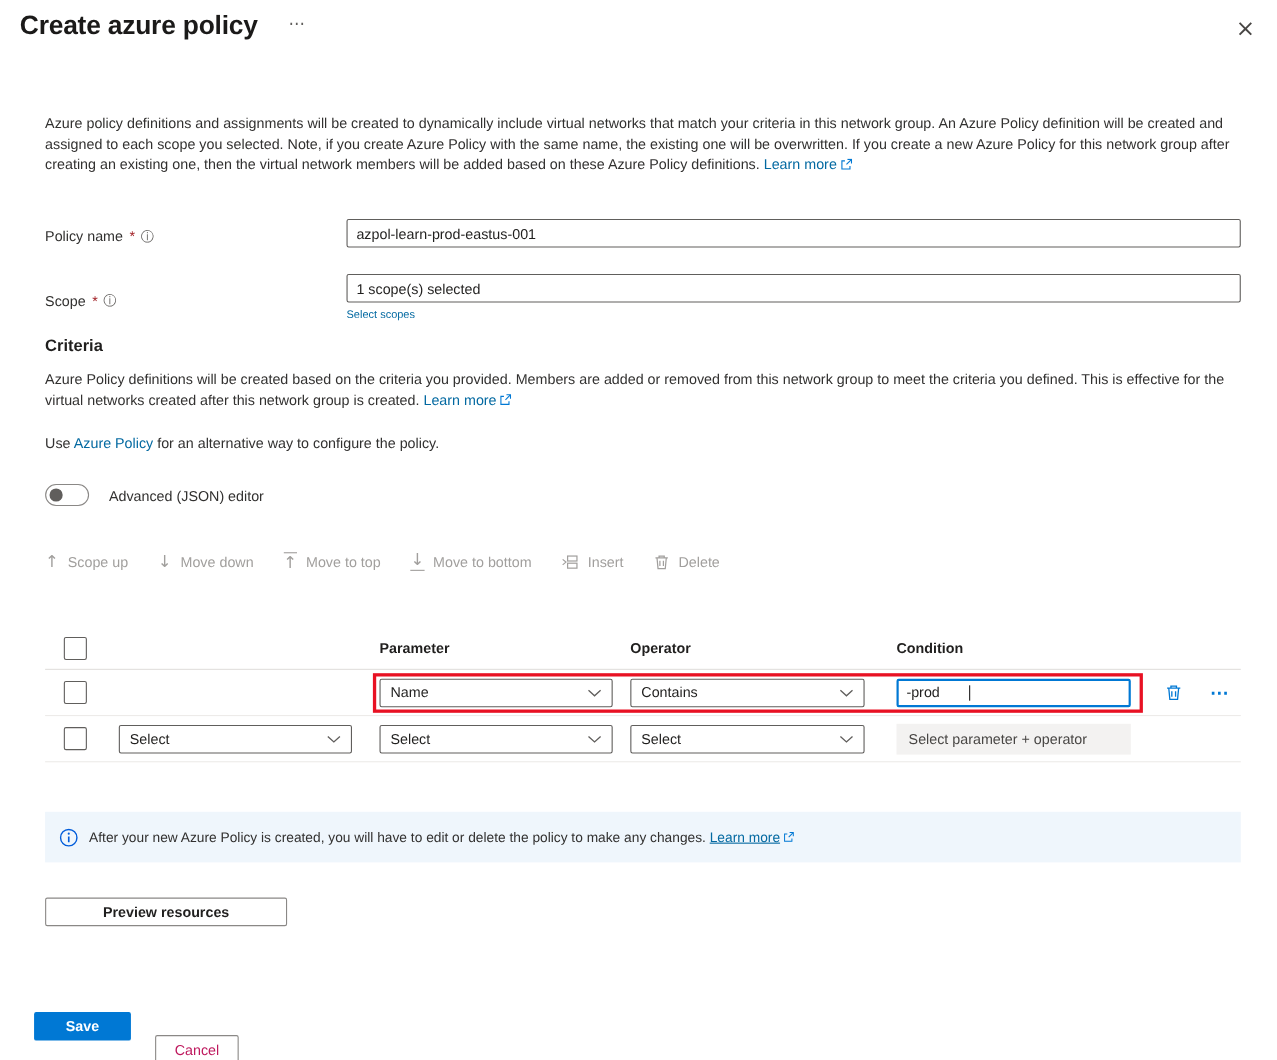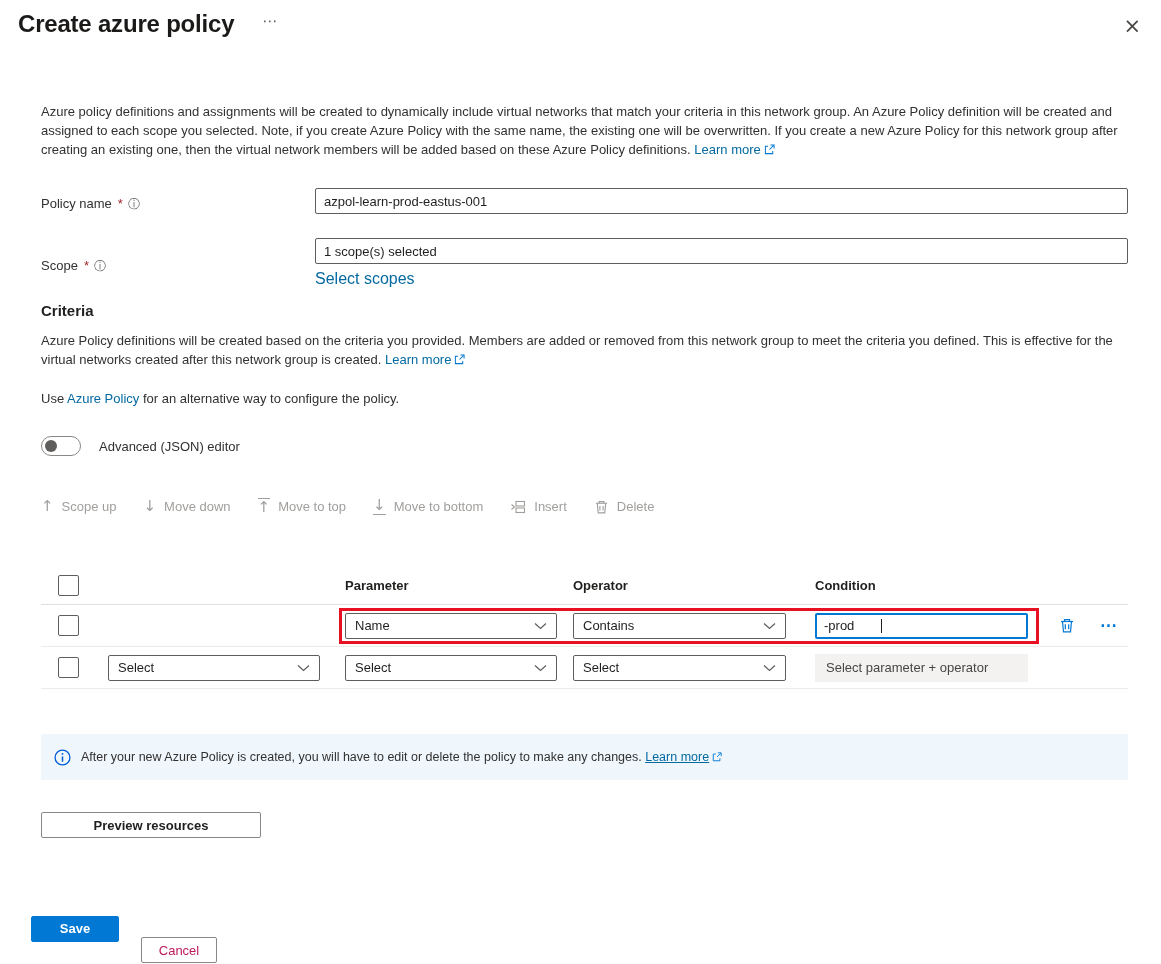--- a/index.html
+++ b/index.html
@@ -14,28 +14,28 @@
   .close-btn { color: #484644; font-size: 21px; line-height: 20px; background: none; border: none; cursor: pointer; font-family: "DejaVu Sans", sans-serif; margin-top: 6px; }
 
   
   .content { margin: 0 33px 0 41px; }
   .intro { margin-top: 62px; line-height: 19px; color: #323130; }
   a.link { color: #0369a1; text-decoration: none; cursor: pointer; }
   a.link.underline { text-decoration: underline; }
   .ext-icon { display: inline-block; vertical-align: -1px; margin-left: 3px; }
 
   
-  .field-row { display: flex; margin-top: 29px; }
+  .field-row { display: flex; margin-top: 40px; }
   .field-row.scope { margin-top: 24px; }
   .field-label { width: 274px; padding-top: 5px; color: #323130; display: flex; align-items: center; gap: 5px; }
   .required-mark { color: #a4262c; margin-left: 1px; }
   .info-icon { color: #605e5c; font-size: 12px; line-height: 12px; font-family: "DejaVu Sans", sans-serif; cursor: default; }
   .field-value { flex: 1; }
   .text-input { width: 100%; height: 26px; border: 1px solid #605e5c; border-radius: 2px; padding: 0 8px; font-family: "Liberation Sans", sans-serif; font-size: 13px; color: #201f1e; outline: none; background: #fff; }
-  .select-scopes { display: inline-block; margin-top: 6px; font-size: 16px; }
+  .select-scopes { display: inline-block; margin-top: 6px; font-size: 10px; }
 
   
   .criteria-heading { margin-top: 14px; font-size: 15px; font-weight: 700; color: #201f1e; }
   .criteria-desc { margin-top: 12px; line-height: 19px; }
   .use-line { margin-top: 22px; }
 
   
   .toggle-row { margin-top: 30px; display: flex; align-items: center; }
   .toggle { width: 40px; height: 20px; border: 1px solid #8a8886; border-radius: 10px; position: relative; cursor: pointer; background: #fff; }
   .toggle-knob { position: absolute; left: 3px; top: 3px; width: 12px; height: 12px; border-radius: 50%; background: #605e5c; }

